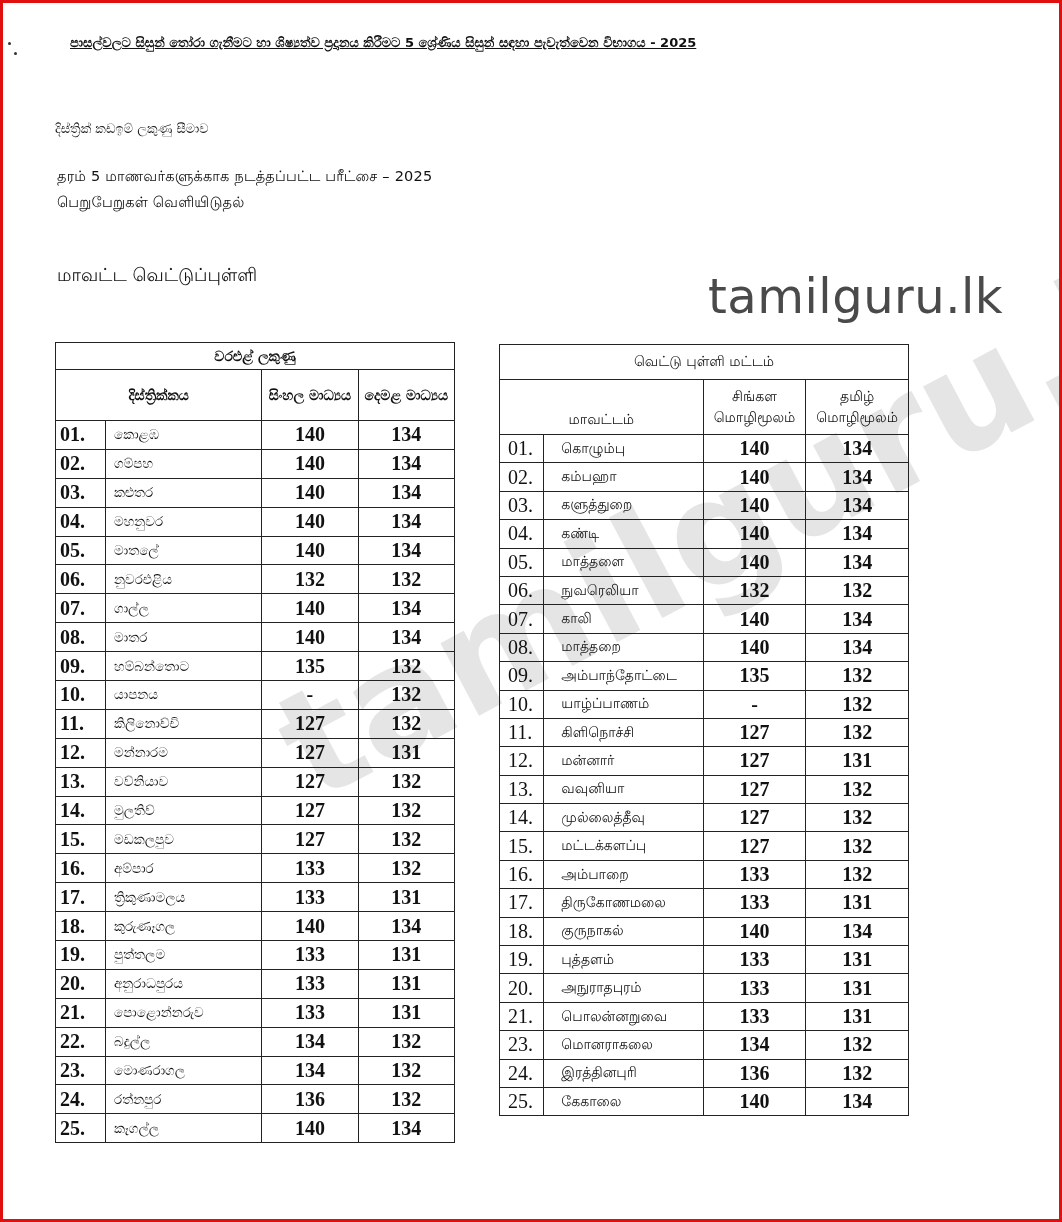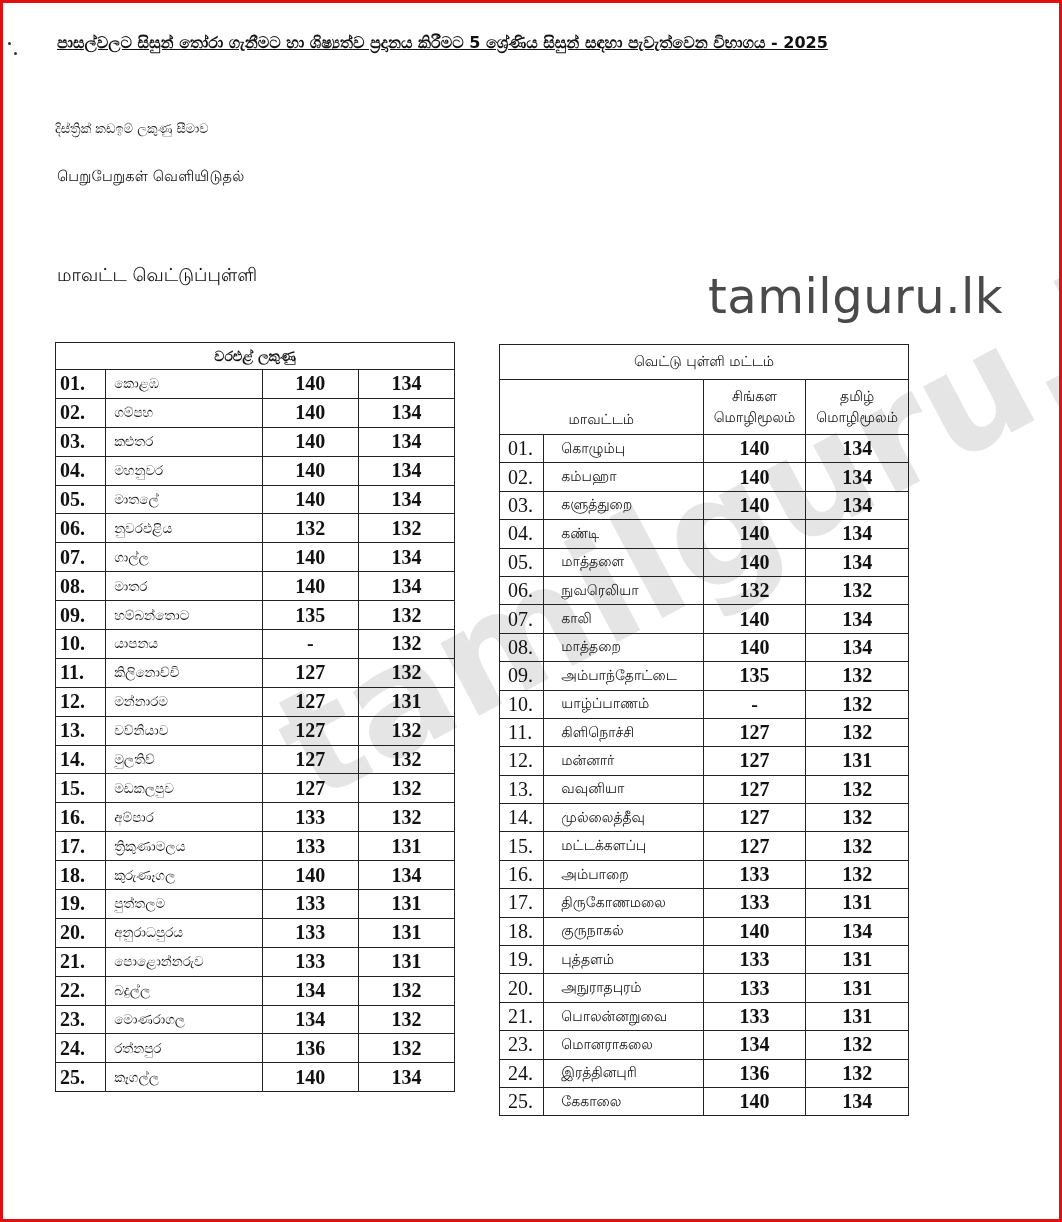--- a/index.html
+++ b/index.html
@@ -7,22 +7,22 @@
     width: 1062px; height: 1222px; position: relative; overflow: hidden;
     background: #ffffff;
     font-family: "DejaVu Sans", sans-serif;
     color: #111;
   }
   .frame {
     position: absolute; left: 0; top: 0; width: 1062px; height: 1222px;
     box-sizing: border-box; border: 3px solid #e01010; pointer-events: none; z-index: 5;
   }
   .heading-si {
-    position: absolute; left: 57px; top: 33px; width: 890px;
-    font-family: "DejaVu Sans", sans-serif; font-weight: bold; font-size: 16px;
+    position: absolute; left: 70px; top: 33px; width: 890px;
+    font-family: "DejaVu Sans", sans-serif; font-weight: bold; font-size: 13px;
     line-height: 20px; text-decoration: underline;
   }
   .subhead-si {
     position: absolute; left: 55px; top: 121px;
     font-family: "DejaVu Sans", sans-serif; font-weight: normal; font-size: 13px;
   }
   .ta-para {
     position: absolute; left: 57px; top: 163px; width: 880px;
     font-family: "DejaVu Sans", sans-serif; font-size: 14.5px; line-height: 26px;
     letter-spacing: 0.2px;
@@ -73,33 +73,39 @@
 
 <div class="frame"></div>
 
 <div class="heading-si">
   <div>පාසල්වලට සිසුන් තෝරා ගැනීමට හා ශිෂ්‍යත්ව ප්‍රදානය කිරීමට 5 ශ්‍රේණිය සිසුන් සඳහා පැවැත්වෙන විභාගය - 2025</div>
 </div>
 
 <div class="subhead-si">දිස්ත්‍රික් කඩඉම් ලකුණු සීමාව</div>
 
 <div class="ta-para">
+  <div>தரம் 5 மாணவர்களுக்காக நடத்தப்பட்ட பரீட்சை – 2025</div>
   <div>பெறுபேறுகள் வெளியிடுதல்</div>
 </div>
 
 <div class="ta-sub">மாவட்ட வெட்டுப்புள்ளி</div>
 
 <div class="brand">tamilguru.lk</div>
 
 <div class="watermark">tamilguru.lk</div>
 
 <table class="res" id="tbl-si">
   <thead>
     <tr>
       <th class="title" colspan="4">වරඑළ් ලකුණු</th>
+    </tr>
+    <tr>
+      <th class="col" colspan="2">දිස්ත්‍රික්කය</th>
+      <th class="col">සිංහල මාධ්‍යය</th>
+      <th class="col">දෙමළ මාධ්‍යය</th>
     </tr>
   </thead>
   <tbody id="si-body">
       <tr>
         <td class="num">01.</td>
         <td class="name">කොළඹ</td>
         <td class="val">140</td>
         <td class="val">134</td>
       </tr>
       <tr>

